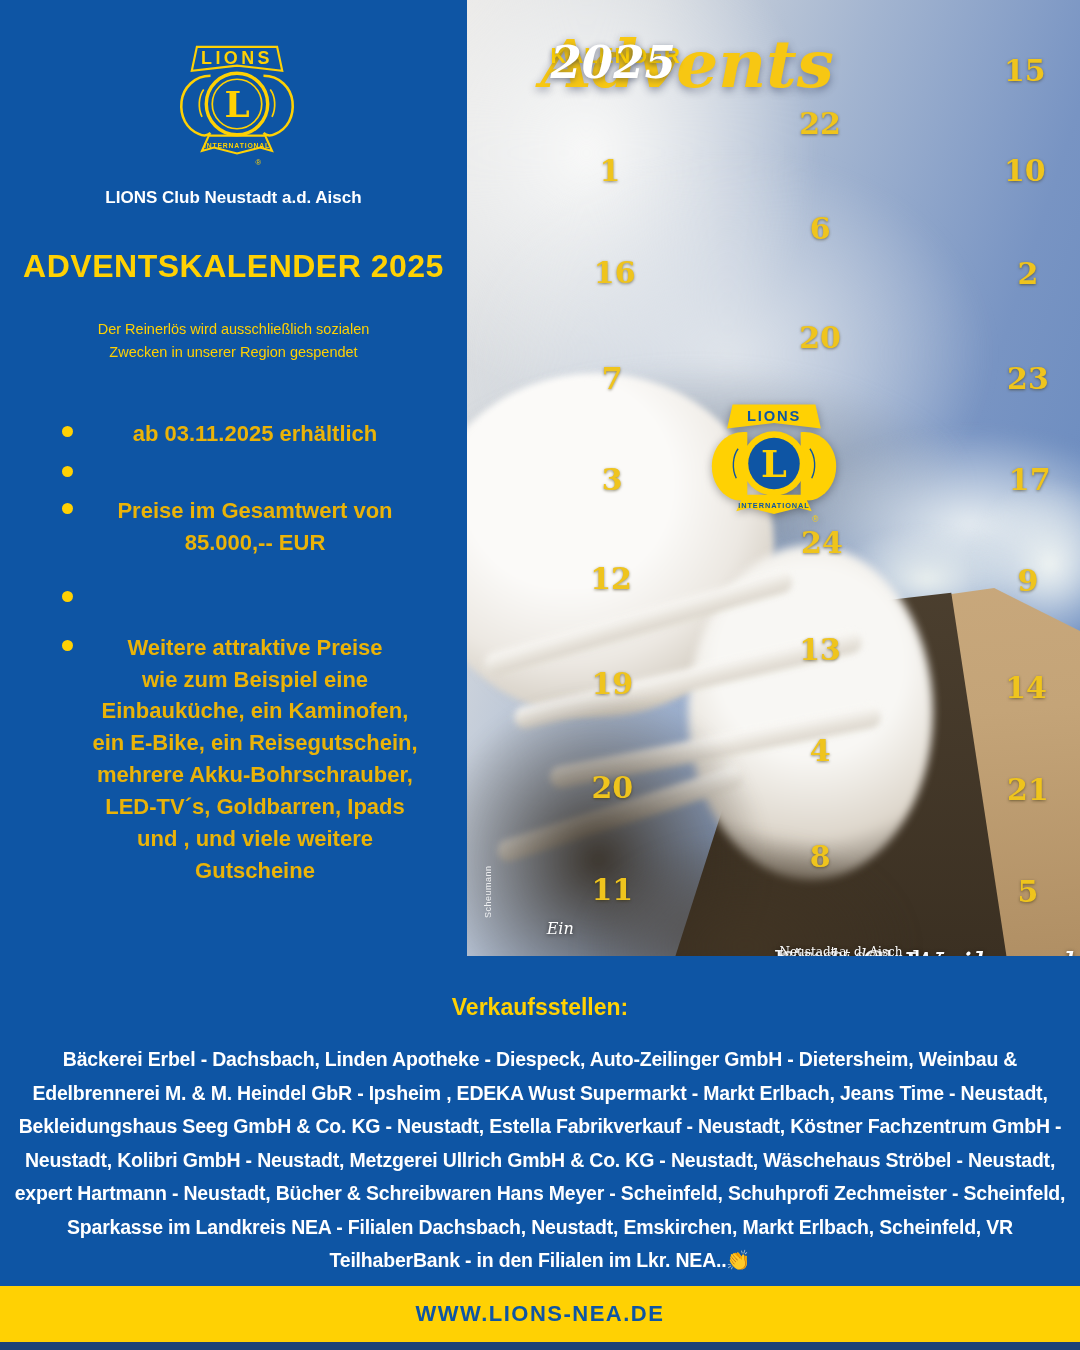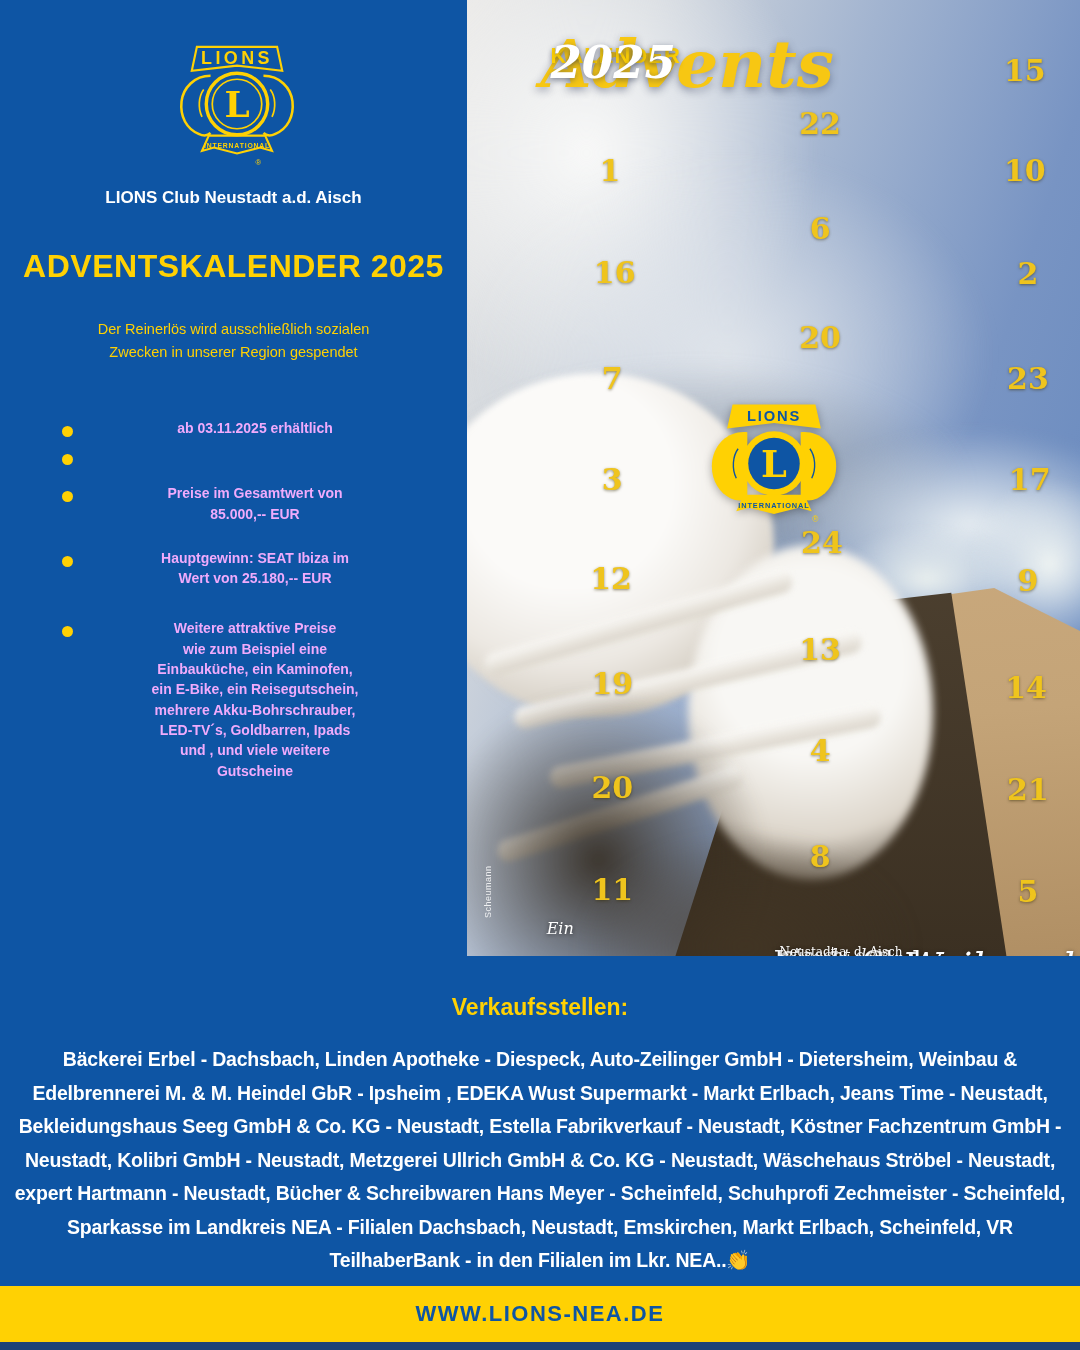--- a/index.html
+++ b/index.html
@@ -15,21 +15,21 @@
               color:#ffd103;font-weight:bold;font-size:32px;letter-spacing:.5px;}
   .side-sub{position:absolute;left:20px;top:318px;width:427px;text-align:center;
             color:#ffd103;font-weight:normal;font-size:14.5px;line-height:1.6;white-space:pre-line;}
   .bullets{position:absolute;left:0;top:418px;width:467px;}
   .bullet{display:flex;align-items:flex-start;padding:0 30px 0 62px;}
   .bullet + .bullet{margin-top:8px;}
   .bullet:nth-child(3){margin-top:18px;}
   .bullet:nth-child(4){margin-top:24px;}
   .bullet:nth-child(5){margin-top:30px;}
   .dot{flex:0 0 11px;width:11px;height:11px;border-radius:50%;background:#ffd103;margin-top:8px;}
-  .btext{flex:1;text-align:center;color:#f0abfc;font-weight:bold;font-size:14px;
+  .btext{flex:1;text-align:center;color:#eab308;font-weight:bold;font-size:22px;
          line-height:1.45;white-space:pre-line;}
 
   
   .photo{position:absolute;left:467px;top:0;width:613px;height:956px;overflow:hidden;
          background:linear-gradient(108deg,#e9e8e6 0%,#d2d7dd 20%,#a2b4d0 45%,#7894c3 70%,#6286bd 100%);}
   .photo *{position:absolute;}
   .cloud-a{left:-18%;top:-10%;width:75%;height:52%;border-radius:50%;
            background:radial-gradient(closest-side,rgba(250,250,249,.95),rgba(250,250,249,0));filter:blur(8px);}
   .cloud-b{left:0%;top:16%;width:85%;height:42%;border-radius:50%;
            background:radial-gradient(closest-side,rgba(233,236,239,.85),rgba(233,236,239,0));filter:blur(10px);}
@@ -130,22 +130,20 @@
       <div class="bullet">
         <span class="dot"></span>
       </div>
       <div class="bullet">
         <span class="dot"></span>
         <span class="btext">Preise im Gesamtwert von
 85.000,-- EUR</span>
       </div>
       <div class="bullet">
         <span class="dot"></span>
-        <span class="btext">Hauptgewinn: SEAT Ibiza im
-Wert von 25.180,-- EUR</span>
       </div>
       <div class="bullet">
         <span class="dot"></span>
         <span class="btext">Weitere attraktive Preise
 wie zum Beispiel eine
 Einbauküche, ein Kaminofen,
 ein E-Bike, ein Reisegutschein,
 mehrere Akku-Bohrschrauber,
 LED-TV´s, Goldbarren, Ipads
 und , und viele weitere

